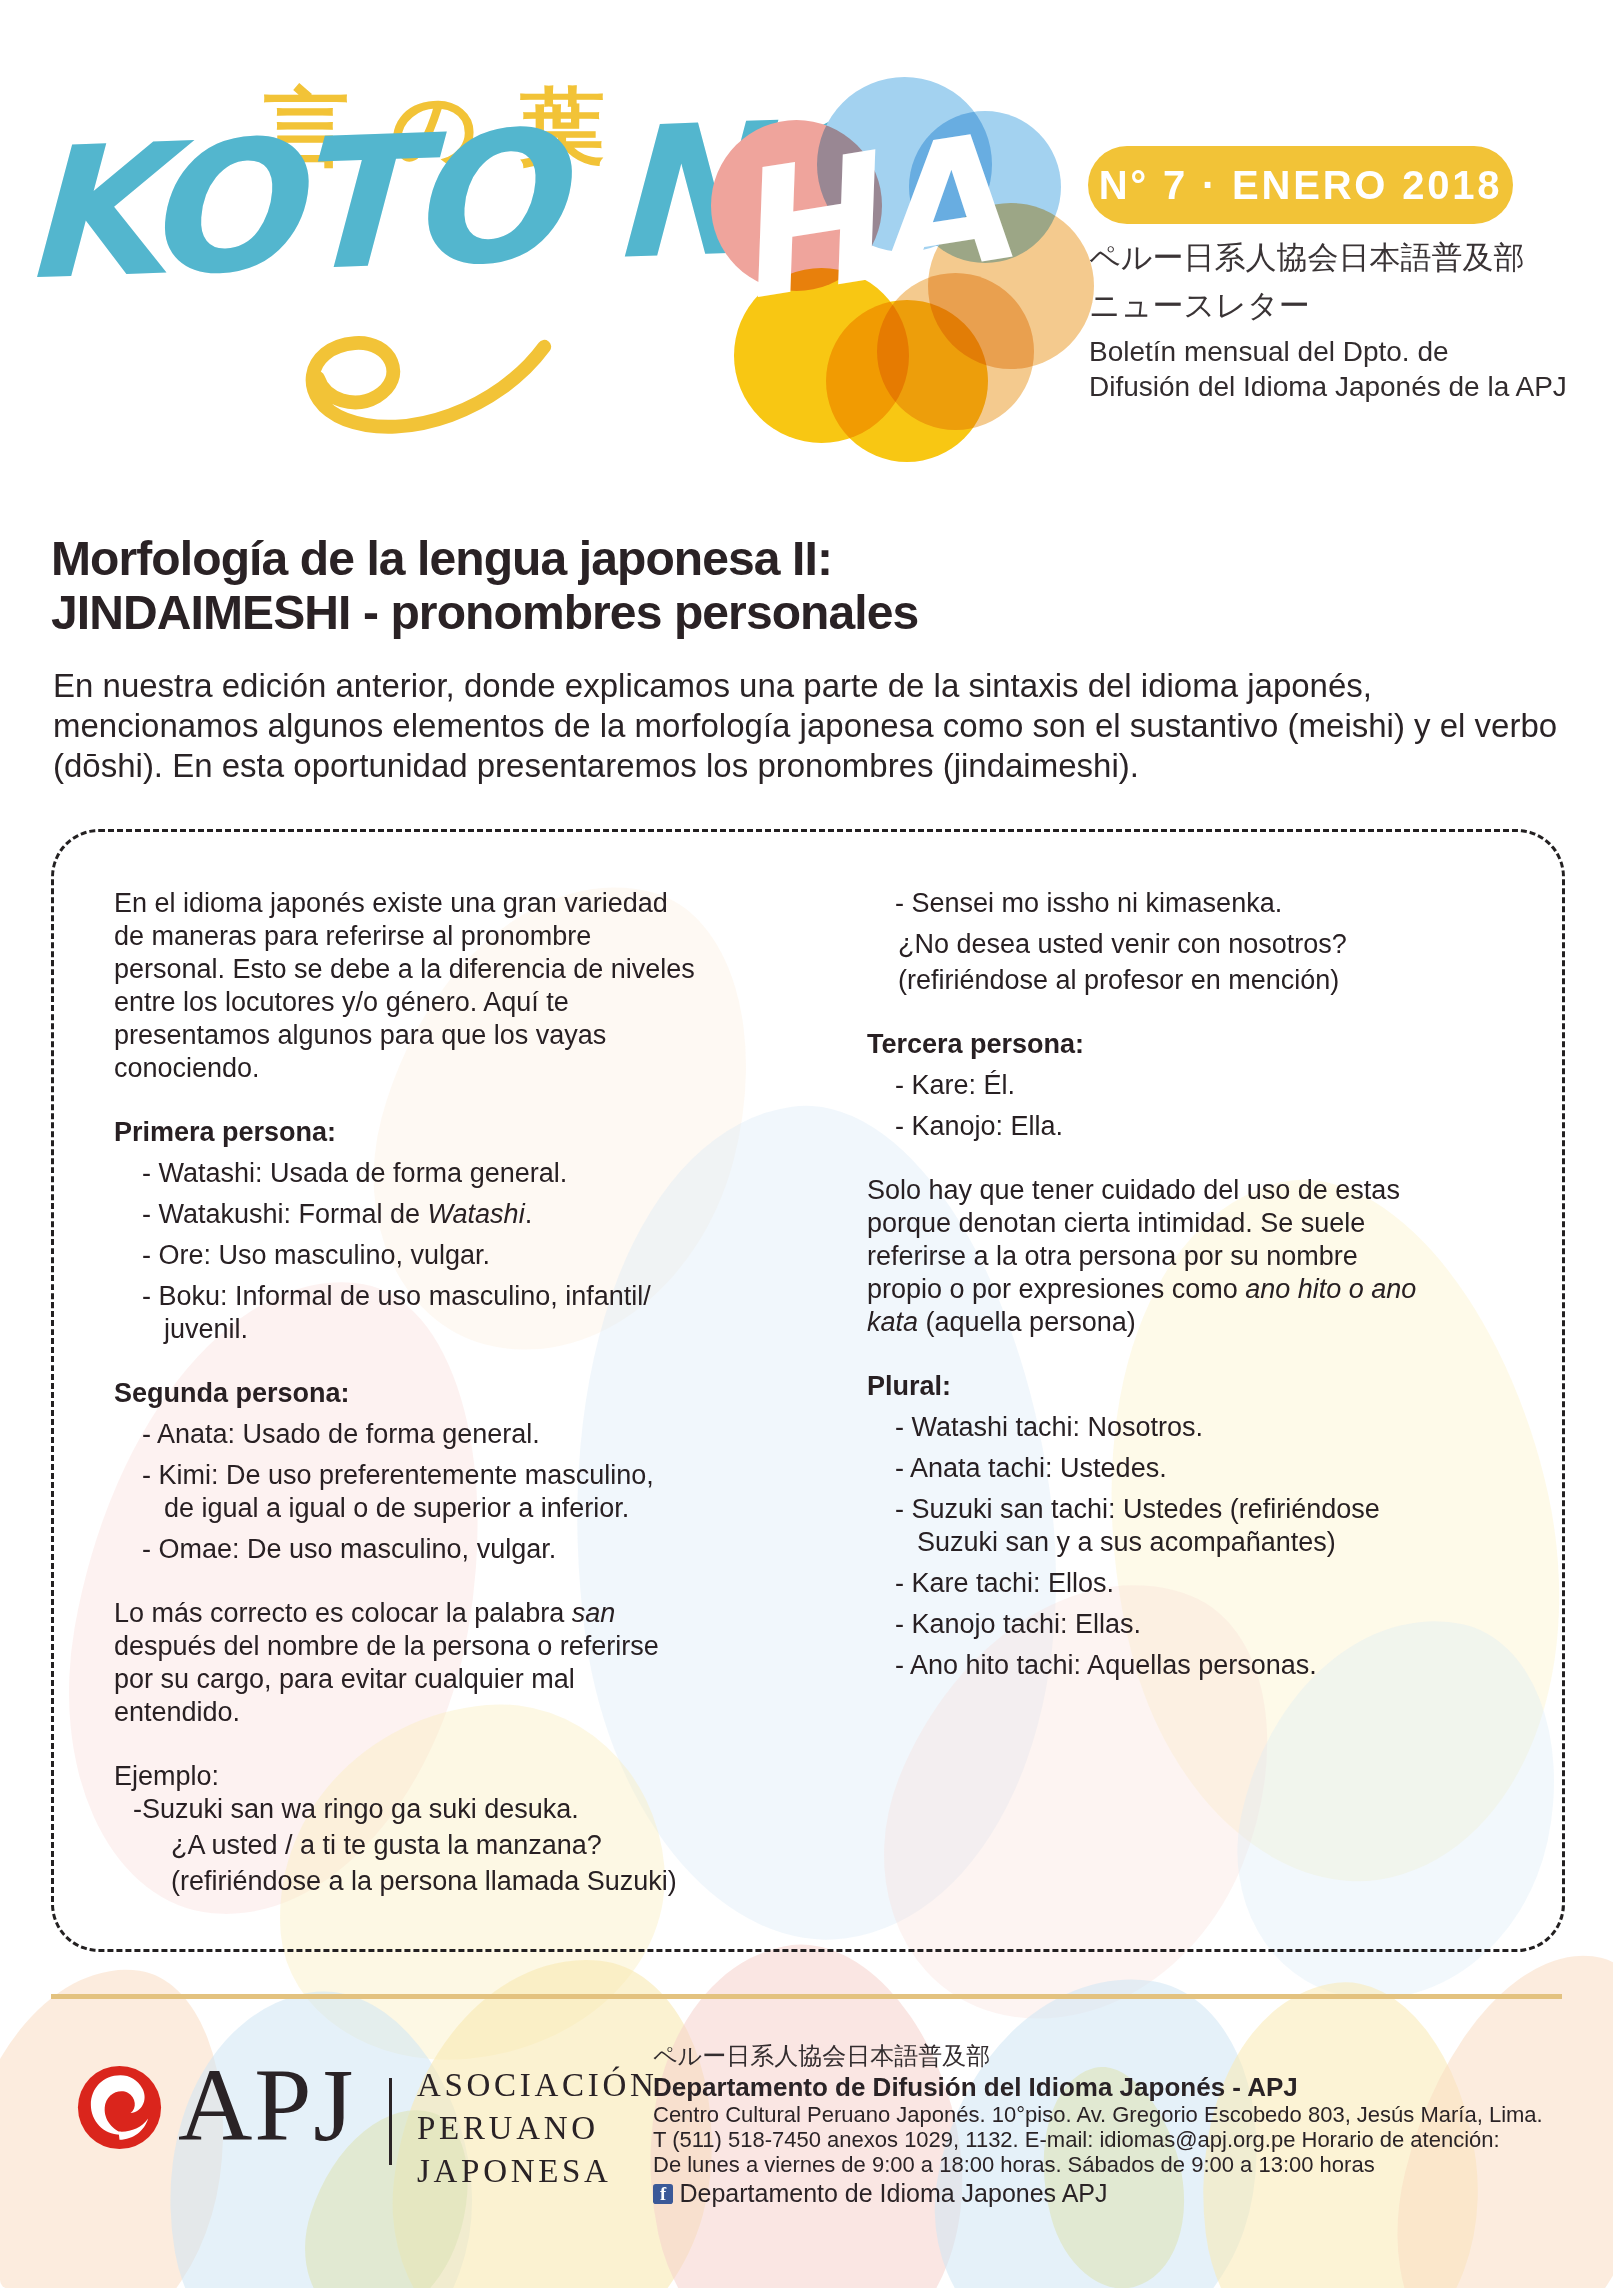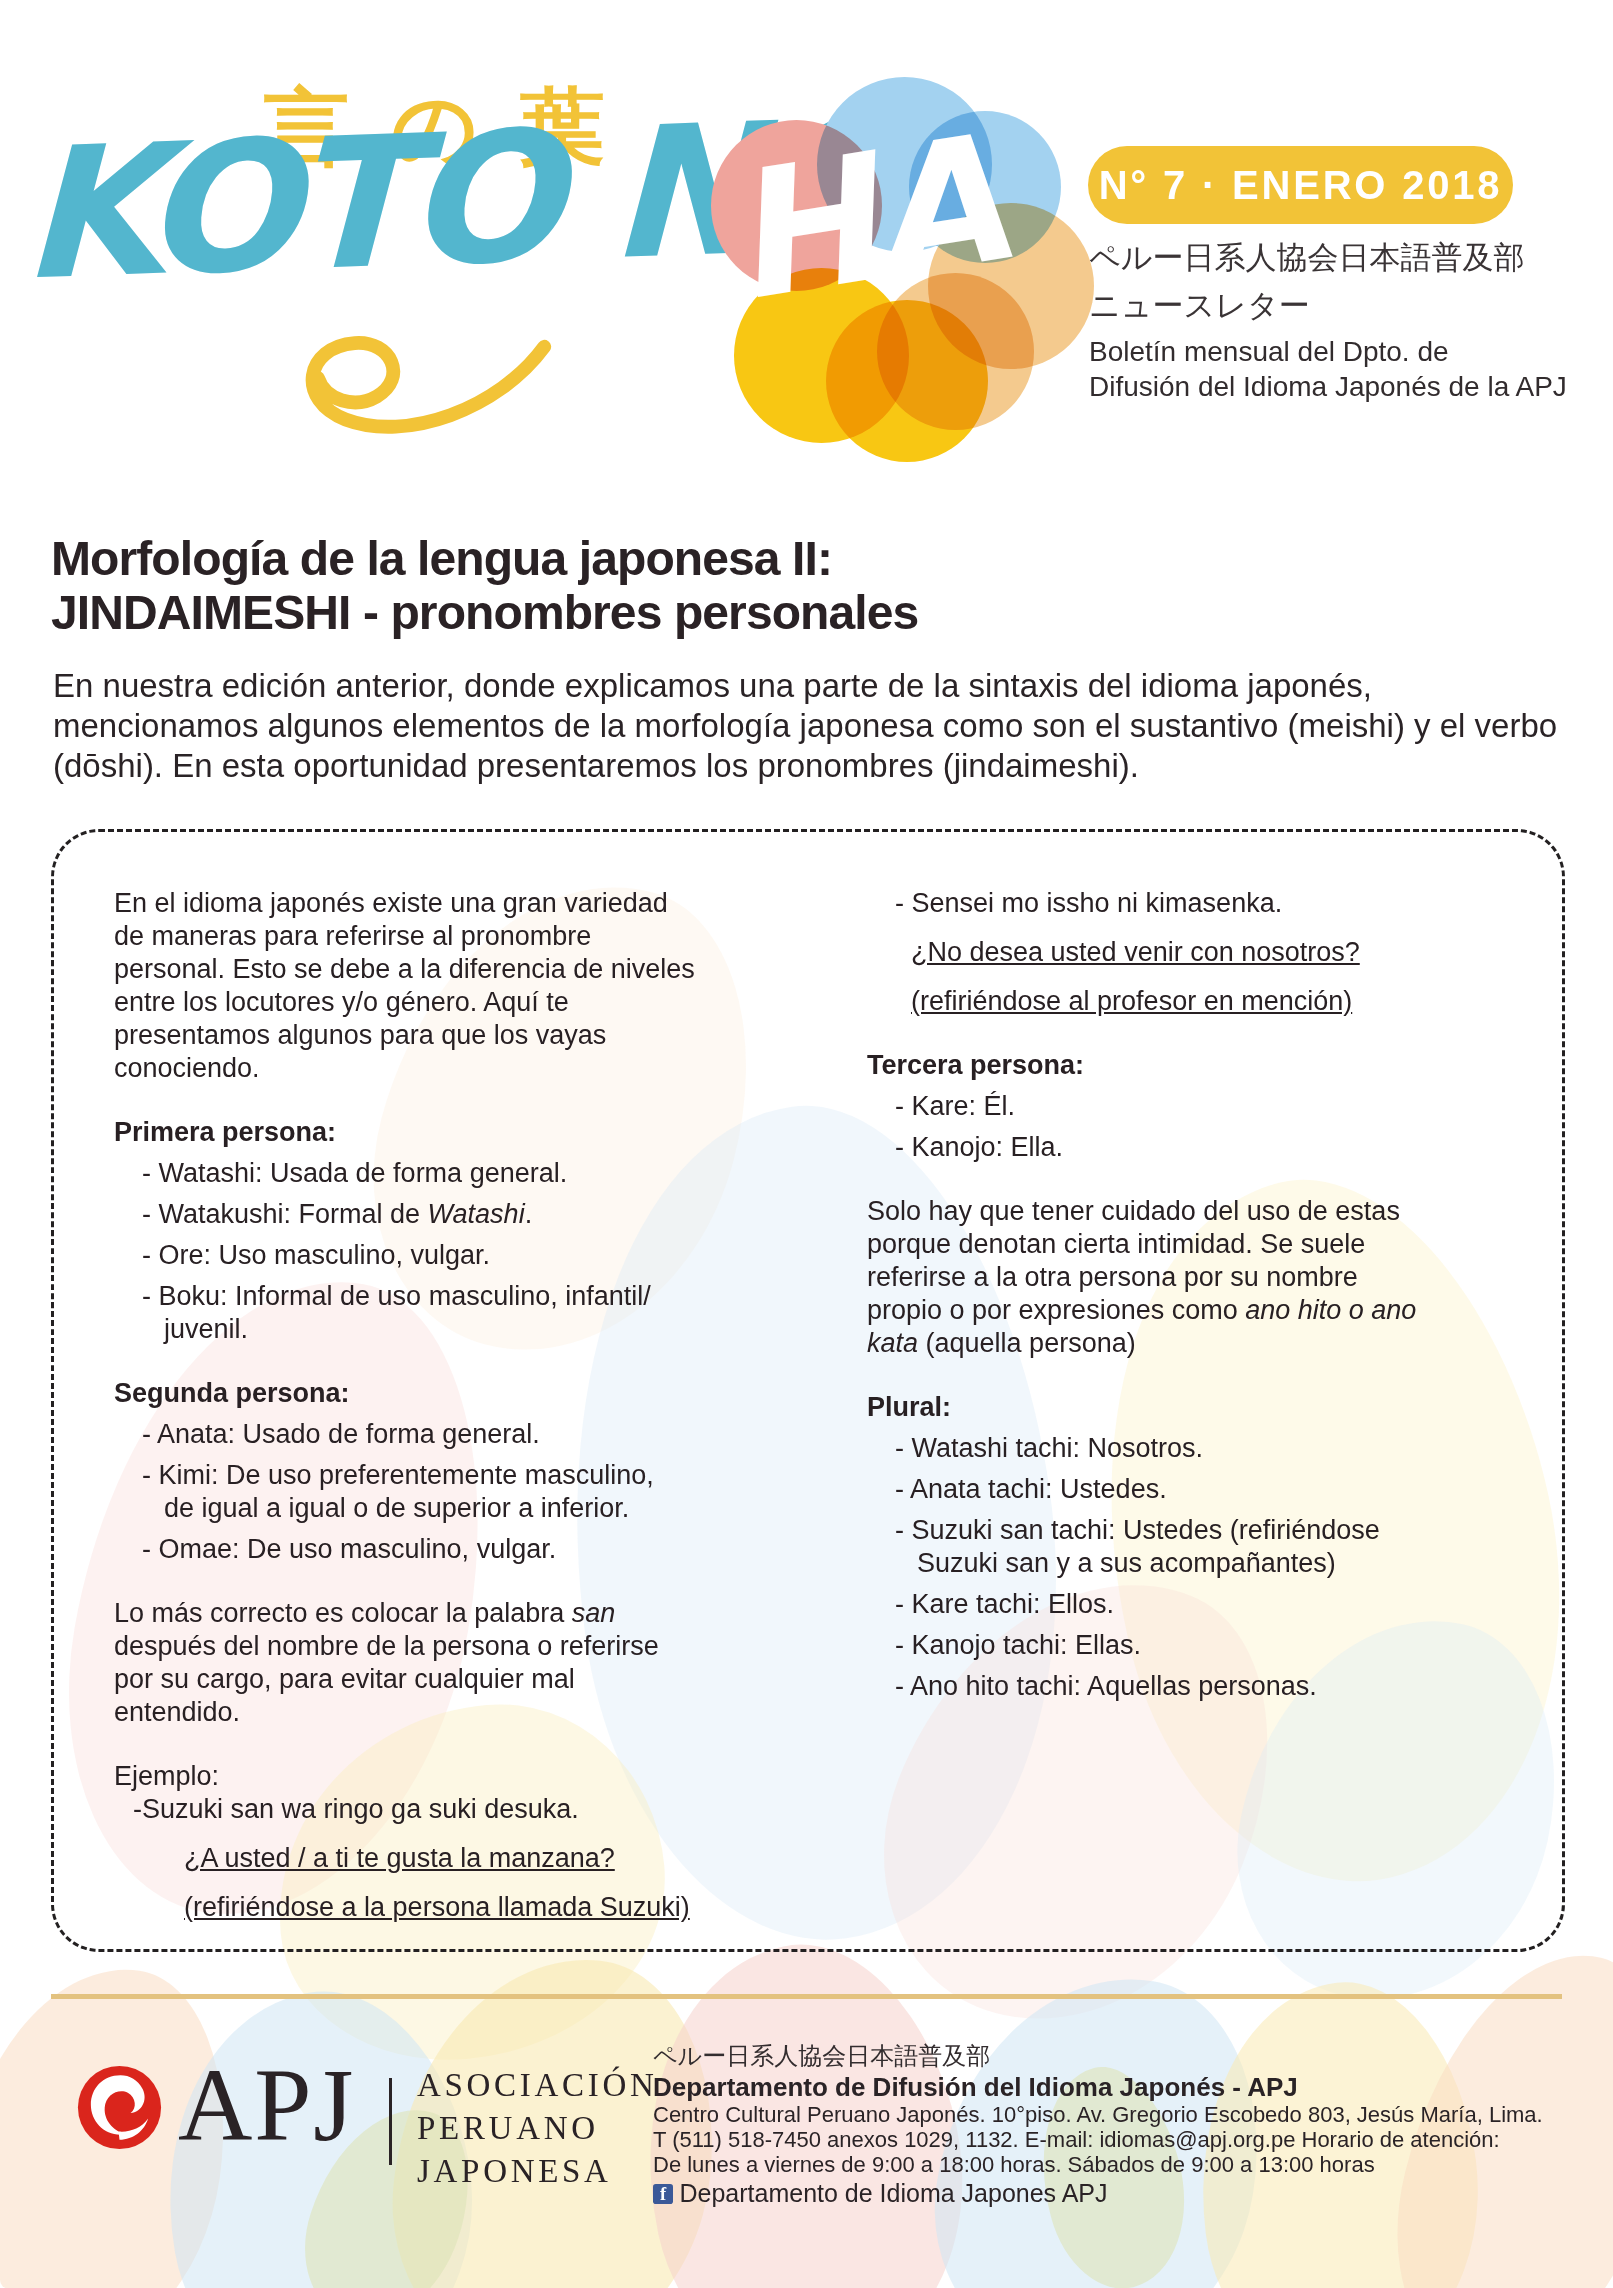--- a/index.html
+++ b/index.html
@@ -36,21 +36,21 @@
   .dash-box{position:absolute;left:51px;top:829px;width:1508px;height:1117px;z-index:1;
     border:3.7px dashed #232021;border-radius:48px;}
   .col{position:absolute;top:879px;z-index:2;font-size:27px;line-height:33px;color:#282023;}
   .col-left{left:114px;width:646px;}
   .col-right{left:867px;width:655px;}
   .col .p{margin:31px 0 0 0;white-space:pre-line;}
   .col .p.first{margin-top:8px;}
   .col .h{margin:31px 0 0 0;font-weight:bold;}
   .col .li{margin:8px;padding-left:42px;text-indent:-22px;white-space:pre-line;}
   .col .li2{margin:0;padding-left:39px;text-indent:-20px;}
-  .col .ind{margin:16px;padding-left:54px;text-decoration:underline;}
+  .col .ind{margin:3px;padding-left:54px;}
   
   .rule{position:absolute;left:51px;top:1994px;width:1511px;height:4.6px;z-index:2;}
   .apj-logo{position:absolute;left:77px;top:2065px;z-index:2;}
   .apj-word{position:absolute;left:178px;top:2054px;z-index:2;font-family:"Liberation Serif",serif;
     font-size:103px;line-height:1;color:#2a2326;letter-spacing:1.8px;}
   .vbar{position:absolute;left:389px;top:2078px;width:2.8px;height:87px;background:#2a2326;z-index:2;}
   .assoc{position:absolute;left:417px;top:2064px;z-index:2;font-family:"Liberation Serif",serif;
     font-size:33px;line-height:43px;letter-spacing:3.7px;color:#2a2326;white-space:nowrap;}
   .contact{position:absolute;left:653px;top:2042px;z-index:2;white-space:nowrap;}
   .contact .cjp{font-family:"DejaVu Sans",sans-serif;font-size:24px;line-height:29.5px;color:#332d2f;}

